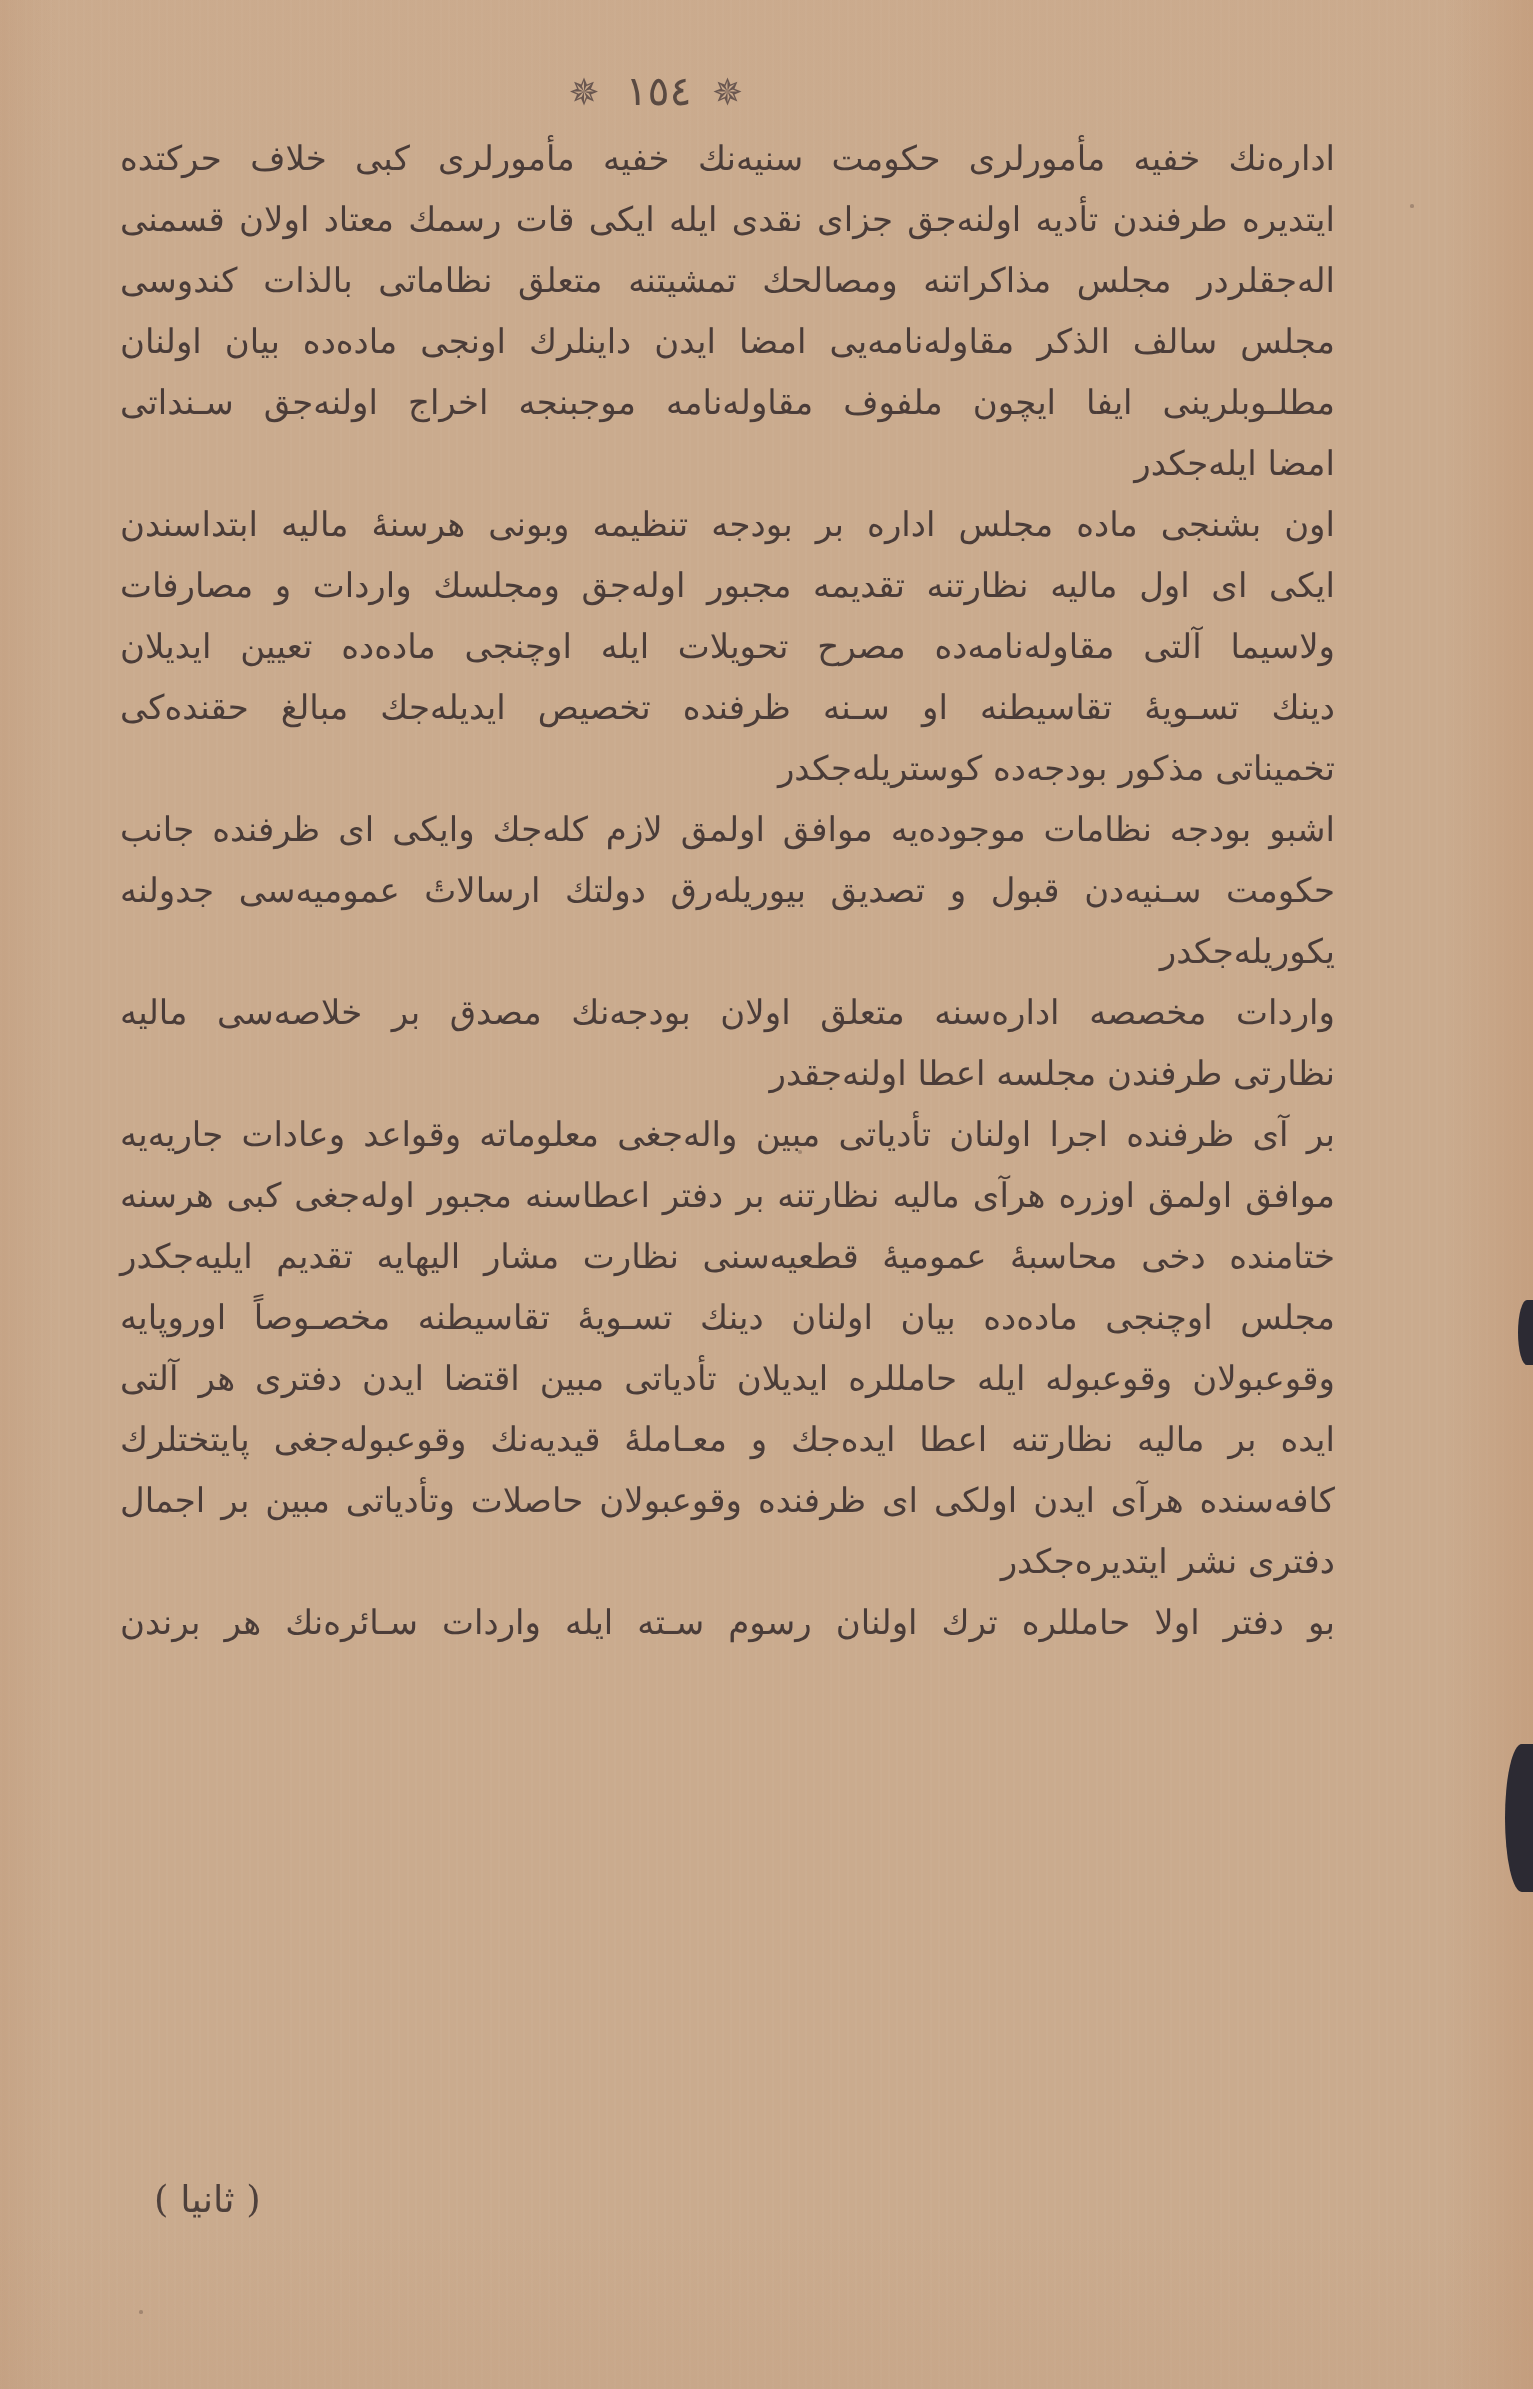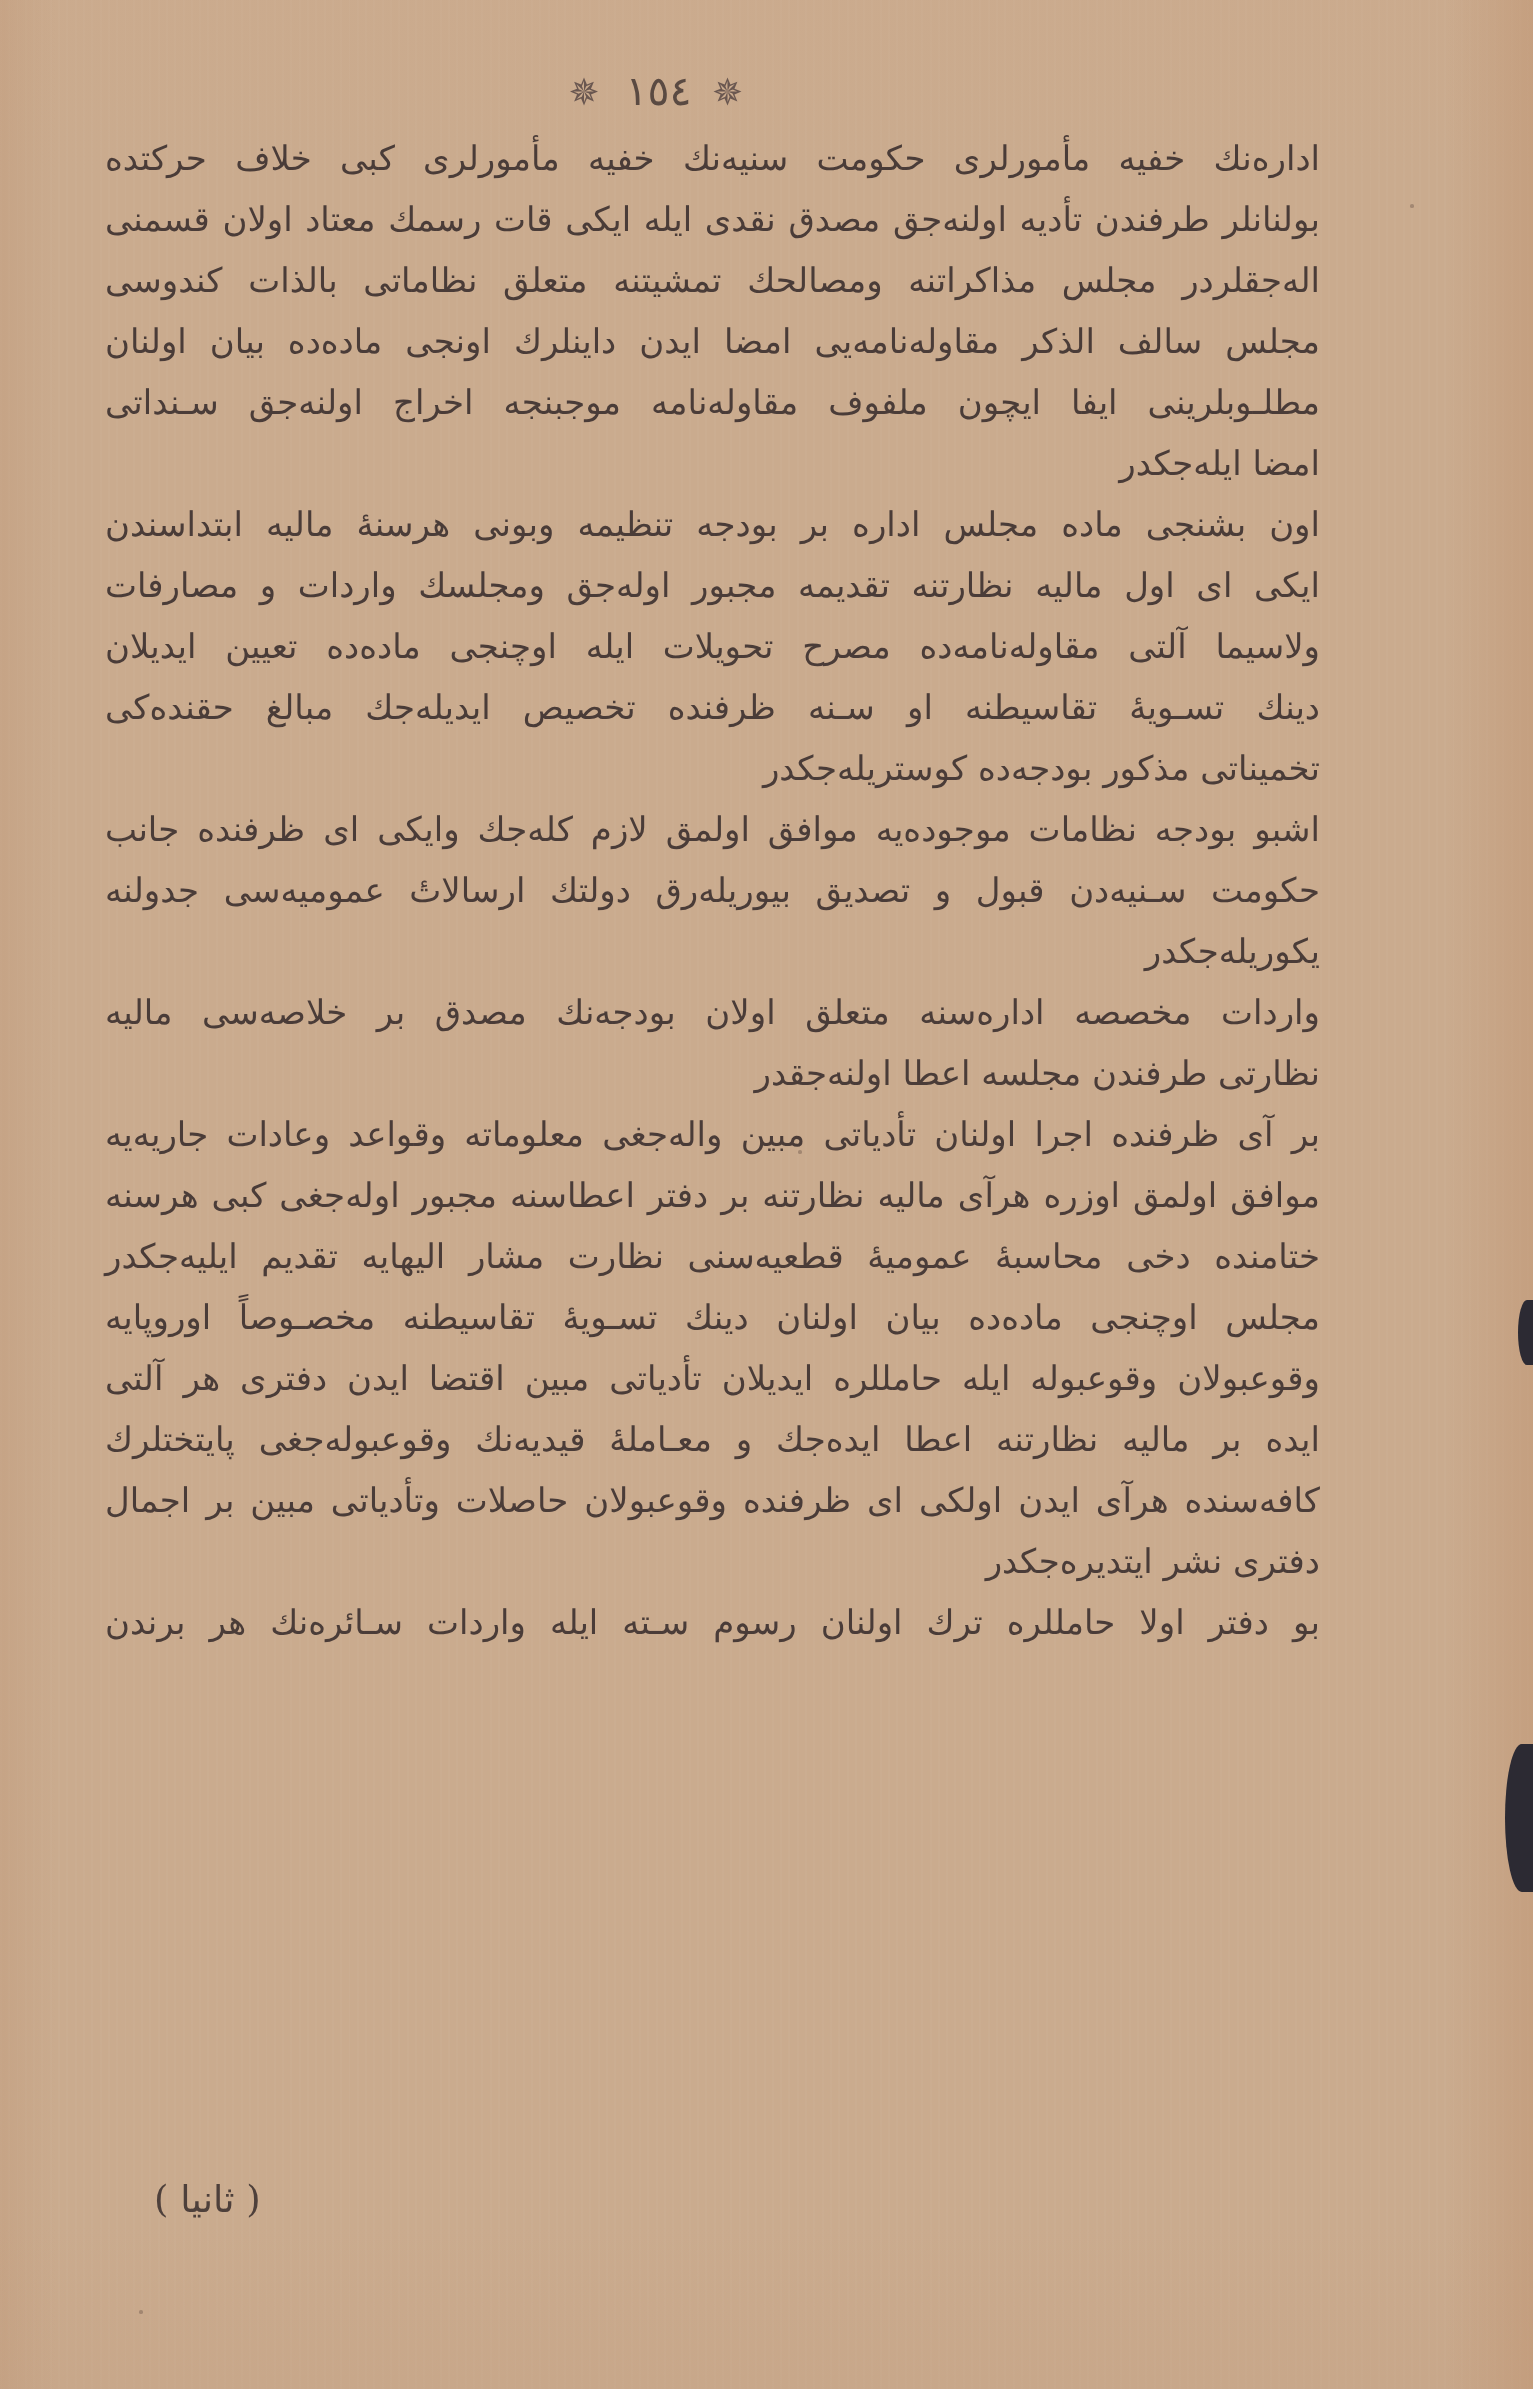--- a/index.html
+++ b/index.html
@@ -36,21 +36,21 @@
   }
   .page-number .orn {
     display: inline-block;
     font-size: 37px;
     color: #6a5750;
     margin: 0 7.4px;
   }
   .text-block {
     position: absolute;
     top: 128px;
-    left: 105px;
+    left: 120px;
     width: 1215px;
     direction: rtl;
     color: #4a3c38;
     font-size: 34px;
     line-height: 61px;
   }
   .line {
     display: block;
     white-space: nowrap;
     text-align: justify;
@@ -101,21 +101,21 @@
 <div class="page">
 
   <div class="page-number">
     <span class="orn">✵</span>
     <span>١٥٤</span>
     <span class="orn">✵</span>
   </div>
 
   <div class="text-block">
     <span class="line">ادارەنك خفيه مأمورلرى حكومت سنيه‌نك خفيه مأمورلرى كبى خلاف حركتده</span>
-    <span class="line">بولنانلر طرفندن تأديه اولنه‌جق مصدق نقدى ايله ايكى قات رسمك معتاد اولان قسمنى</span>
+    <span class="line">ايتديره طرفندن تأديه اولنه‌جق جزاى نقدى ايله ايكى قات رسمك معتاد اولان قسمنى</span>
     <span class="line">اله‌جقلردر     مجلس مذاكراتنه ومصالحك تمشيتنه متعلق نظاماتى بالذات كندوسى</span>
     <span class="line">مجلس سالف الذكر مقاوله‌نامه‌يى امضا ايدن داينلرك اونجى ماده‌ده بيان اولنان</span>
     <span class="line">مطلـوبلرينى ايفا ايچون ملفوف مقاوله‌نامه موجبنجه اخراج اولنه‌جق سـنداتى</span>
     <span class="line short">امضا ايله‌جكدر</span>
     <span class="line">اون بشنجى ماده     مجلس اداره بر بودجه تنظيمه وبونى هرسنهٔ ماليه ابتداسندن</span>
     <span class="line">ايكى اى اول ماليه نظارتنه تقديمه مجبور اوله‌جق ومجلسك واردات و مصارفات</span>
     <span class="line">ولاسيما     آلتى مقاوله‌نامه‌ده مصرح تحويلات ايله اوچنجى ماده‌ده تعيين ايديلان</span>
     <span class="line">دينك تسـويهٔ تقاسيطنه او سـنه ظرفنده تخصيص ايديله‌جك مبالغ حقنده‌كى</span>
     <span class="line short">تخميناتى مذكور بودجه‌ده كوستريله‌جكدر</span>
     <span class="line">اشبو بودجه نظامات موجوده‌يه موافق اولمق لازم كله‌جك وايكى اى ظرفنده جانب</span>

